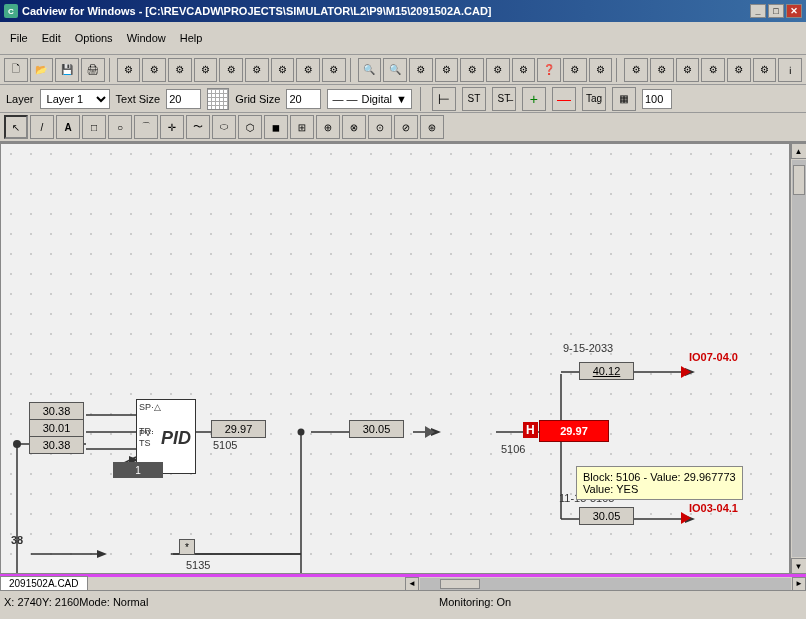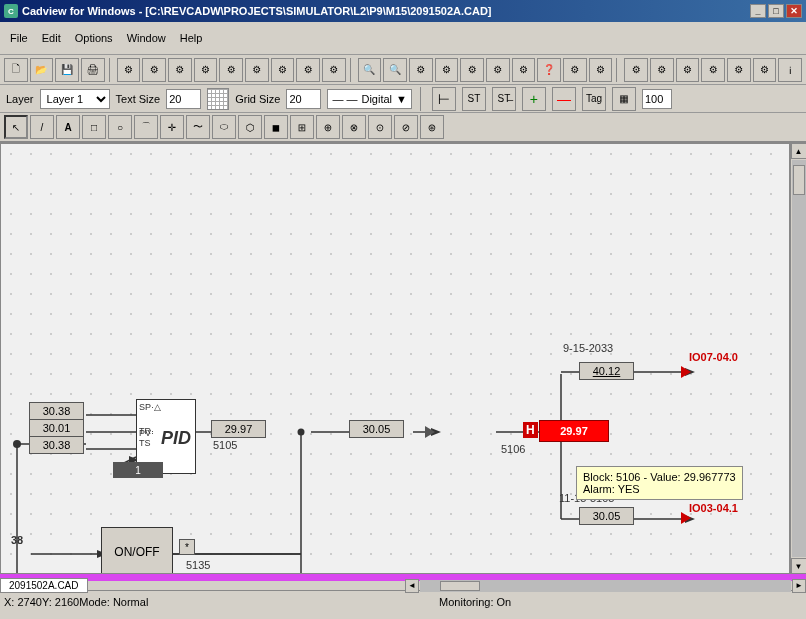--- a/index.html
+++ b/index.html
@@ -159,21 +159,21 @@
       border: 1px solid #888;
       margin: 0 auto;
       margin-top: 5px;
     }
 
     
     #hscroll-area {
       height: 16px;
       display: flex;
       background: #d4d0c8;
-      border-top: 7px solid #d946ef;
+      border-top: 3px solid #d946ef;
     }
     #tab-bar {
       display: flex;
       align-items: center;
       flex: 1;
     }
     .tab-item {
       background: #aaa;
       border: 1px solid #888;
       padding: 1px 8px;
@@ -520,30 +520,27 @@
     <div style="position:absolute; left:522px; top:278px; font-size:12px; font-weight:bold; color:#cc0000; background:#cc0000; color:white; padding:1px 3px; z-index:5;">H</div>
 
     <div class="value-box active" style="left:538px; top:276px; width:70px; height:22px; font-weight:bold;">
       <span>29.97</span>
     </div>
 
     <div class="label-text" style="left:500px; top:299px;">5106</div>
 
     <div class="tooltip-box" style="left:575px; top:300px;margin-top:22px;">
       <div>Block: 5106 - Value: 29.967773</div>
-      <div>Alarm: YES</div>
+      <div>Value: YES</div>
     </div>
 
     <div class="value-box" style="left:578px; top:363px; width:55px;">
       <span>30.05</span>
     </div>
 
-    <div class="block-rect" style="left:100px; top:383px; width:72px; height:50px;">
-      <span style="font-size:12px;">ON/OFF</span>
-    </div>
 
     <div style="position:absolute; left:178px; top:395px; width:16px; height:16px; background:#d4d0c8; border:1px solid #555; display:flex; align-items:center; justify-content:center; font-size:10px;">*</div>
 
     <div class="label-text" style="left:185px; top:415px;">5135</div>
 
   </div>
 
   <div id="vscroll">
     <div class="scroll-btn">▲</div>
     <div class="scroll-track">

